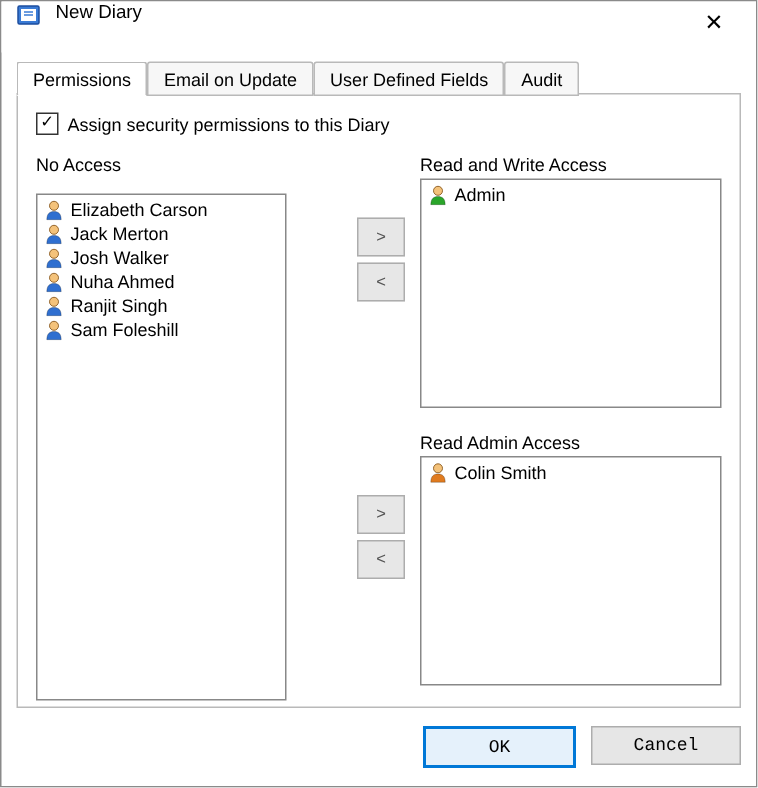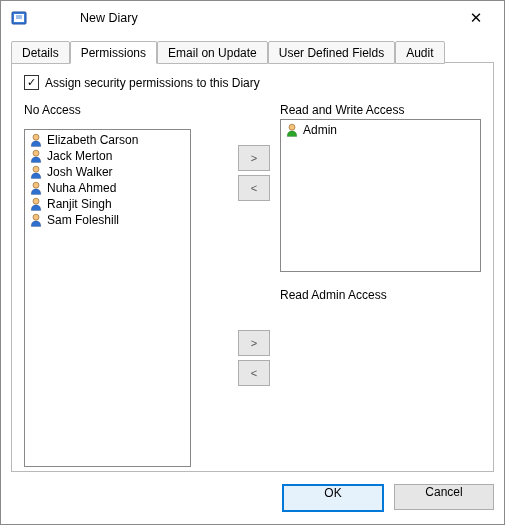--- a/index.html
+++ b/index.html
@@ -17,24 +17,22 @@
     height: 525px;
     border: 1px solid #8a8a8a;
     background: #ffffff;
     box-shadow: 2px 2px 6px rgba(0,0,0,0.15);
     margin: 0;
     padding: 0;
   }
   .title-bar {
     height: 34px;
     display: flex;
-    align-items: center;
     padding: 0 8px 0 10px;
     background: #ffffff;
-    gap: 43px;
   }
   .title-icon {
     width: 18px;
     height: 18px;
     margin-right: 8px;
     flex: 0 0 auto;
   }
   .title-text {
     flex: 1 1 auto;
     font-size: 12.5px;
@@ -230,24 +228,26 @@
     bottom: 2px;
     display: flex;
     gap: 10px;
   }
   .btn {
     min-width: 74px;
     height: 24px;
     border: 1px solid #adadad;
     background: #e6e6e6;
     display: inline-flex;
+    align-items: center;
     justify-content: center;
     font-size: 12px;
     cursor: default;
     padding: 0 12px;
+    font-family: Liberation Mono, monospace;
   }
   .btn.primary {
     border: 2px solid #0078d7;
     background: #e5f1fb;
   }
 </style>
 </head>
 <body>
 
 <div class="window">
@@ -263,21 +263,20 @@
     </span>
     <span class="title-text">New Diary</span>
     <span class="title-close">
       <span>✕</span>
     </span>
   </div>
 
   <div class="content-area">
 
     <div class="tab-strip" id="tab-strip">
-        <div class="tab inactive">Details</div>
         <div class="tab active">Permissions</div>
         <div class="tab inactive">Email on Update</div>
         <div class="tab inactive">User Defined Fields</div>
         <div class="tab inactive">Audit</div>
       </div>
 
     <div class="tab-page">
 
       <div class="check-row">
         <span class="check-box">
@@ -363,20 +362,29 @@
                   <span class="user-icon"><svg viewBox="0 0 14 14" width="14" height="14">
     <circle cx="7" cy="4.2" r="3" fill="#f4c27a" stroke="#8a5a20" stroke-width="0.6"></circle>
     <path d="M2.2 13.5 C2.2 9.5 4 8 7 8 C10 8 11.8 9.5 11.8 13.5 Z" fill="#2aa52a" stroke="#00000055" stroke-width="0.5"></path>
   </svg></span>
                   <span>Admin</span>
                 </div>
               </div>
           </div>
           <div class="half-bottom">
             <span class="group-label">Read Admin Access</span>
+            <div class="list-box half" id="list-read-only">
+                <div class="list-item">
+                  <span class="user-icon"><svg viewBox="0 0 14 14" width="14" height="14">
+    <circle cx="7" cy="4.2" r="3" fill="#f4c27a" stroke="#8a5a20" stroke-width="0.6"></circle>
+    <path d="M2.2 13.5 C2.2 9.5 4 8 7 8 C10 8 11.8 9.5 11.8 13.5 Z" fill="#e07b1f" stroke="#00000055" stroke-width="0.5"></path>
+  </svg></span>
+                  <span>Colin Smith</span>
+                </div>
+              </div>
           </div>
         </div>
 
       </div>
 
     </div>
 
     <div class="btn-row">
       <div class="btn primary">
         <span>OK</span>

